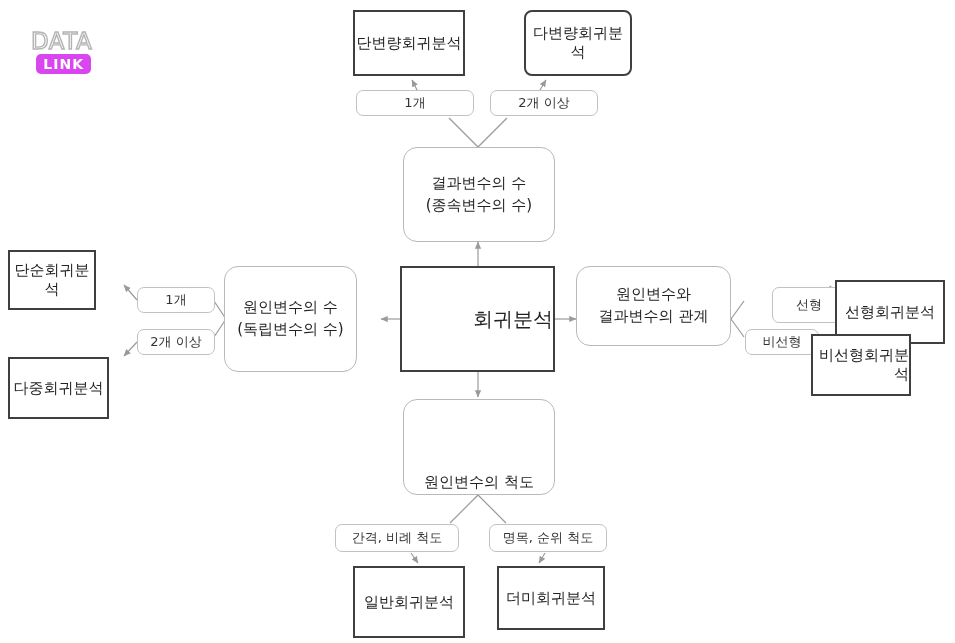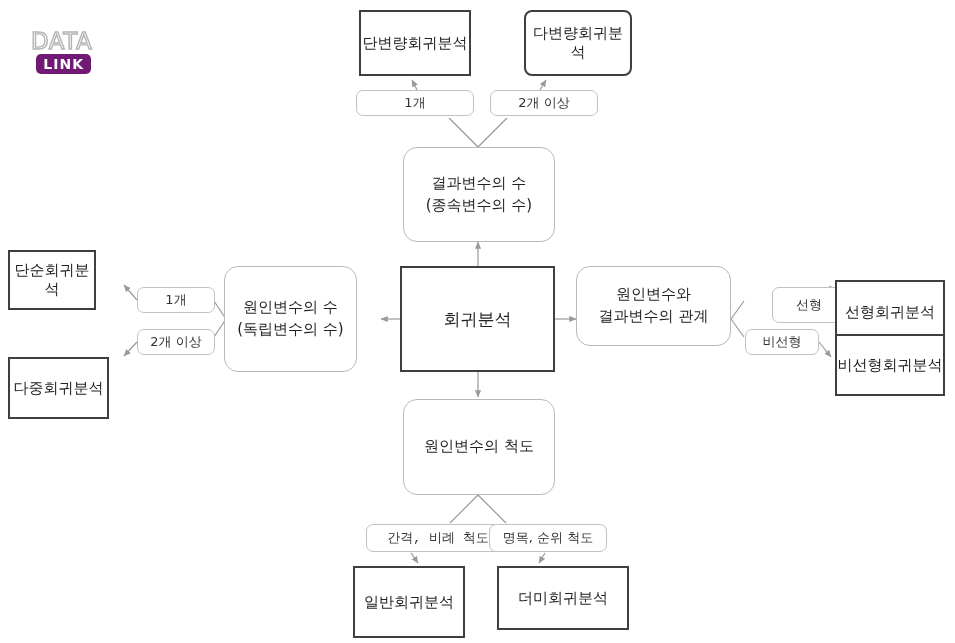--- a/index.html
+++ b/index.html
@@ -39,21 +39,21 @@
   #logo .word-data {
     font-size: 23px;
     letter-spacing: 0.5px;
     font-weight: 400;
     color: #ffffff;
     -webkit-text-stroke: 1.4px #b4b4b4;
     line-height: 26px;
   }
   #logo .word-link {
     margin-left: 4px;
-    background: #701a75;
+    background: #d946ef;
     color: #ffffff;
     font-size: 14px;
     font-weight: 700;
     letter-spacing: 1px;
     border-radius: 5px;
     padding: 3px 7px 3px 7px;
     line-height: 14px;
   }
 
   
@@ -66,21 +66,22 @@
     text-align: center;
     background: #ffffff;
     color: #222222;
   }
   .node.rect {
     border: 2px solid #3f3f3f;
     font-size: 15px;
   }
   .node.center {
     border: 2px solid #3f3f3f;
-    font-size: 17px;
+    font-size: 20px;
+    justify-content: flex-end;
   }
   .node.branch {
     border: 1.3px solid #b9b9b9;
     border-radius: 14px;
     font-size: 15px;
     line-height: 1.45;
   }
   .node.pill {
     border: 1.2px solid #c2c2c2;
     border-radius: 7px;
@@ -149,21 +150,21 @@
 (종속변수의 수)</span>
   </div>
 
   <div class="node pill" style="left:356px; top:90px; width:118px; height:26px;">
     <span class="txt">1개</span>
   </div>
   <div class="node pill" style="left:490px; top:90px; width:108px; height:26px;">
     <span class="txt">2개 이상</span>
   </div>
 
-  <div class="node rect" style="left:353px; top:10px; width:112px; height:66px;margin-left:6px;">
+  <div class="node rect" style="left:353px; top:10px; width:112px; height:66px;">
     <span class="txt">단변량회귀분석</span>
   </div>
   <div class="node rect" style="left:524px; top:10px; width:108px; height:66px;border-radius:8px;">
     <span class="txt">다변량회귀분석</span>
   </div>
 
   <div class="node branch" style="left:224px; top:266px; width:133px; height:106px;">
     <span class="txt">원인변수의 수
 (독립변수의 수)</span>
   </div>
@@ -190,35 +191,35 @@
   <div class="node pill" style="left:772px; top:287px; width:74px; height:36px;">
     <span class="txt">선형</span>
   </div>
   <div class="node pill" style="left:745px; top:329px; width:74px; height:26px;">
     <span class="txt">비선형</span>
   </div>
 
   <div class="node rect" style="left:835px; top:252px; width:110px; height:64px;margin-top:28px;">
     <span class="txt">선형회귀분석</span>
   </div>
-  <div class="node rect" style="left:835px; top:334px; width:110px; height:62px;">
+  <div class="node rect" style="left:811px; top:334px; width:100px; height:62px;text-align:right;">
     <span class="txt">비선형회귀분석</span>
   </div>
 
-  <div class="node branch" style="left:403px; top:399px; width:152px; height:96px;">
+  <div class="node branch" style="left:403px; top:399px; width:152px; height:96px;align-items:flex-end;">
     <span class="txt">원인변수의 척도</span>
   </div>
 
-  <div class="node pill" style="left:366px; top:524px; width:144px; height:28px;font-family:Liberation Mono, monospace;">
+  <div class="node pill" style="left:335px; top:524px; width:124px; height:28px;">
     <span class="txt">간격, 비례 척도</span>
   </div>
   <div class="node pill" style="left:489px; top:524px; width:118px; height:28px;border-radius:7px;">
     <span class="txt">명목, 순위 척도</span>
   </div>
 
   <div class="node rect" style="left:353px; top:566px; width:112px; height:72px;">
     <span class="txt">일반회귀분석</span>
   </div>
-  <div class="node rect" style="left:497px; top:566px; width:132px; height:64px;">
+  <div class="node rect" style="left:497px; top:566px; width:108px; height:64px;">
     <span class="txt">더미회귀분석</span>
   </div>
 
 </div>
 
 </body></html>

